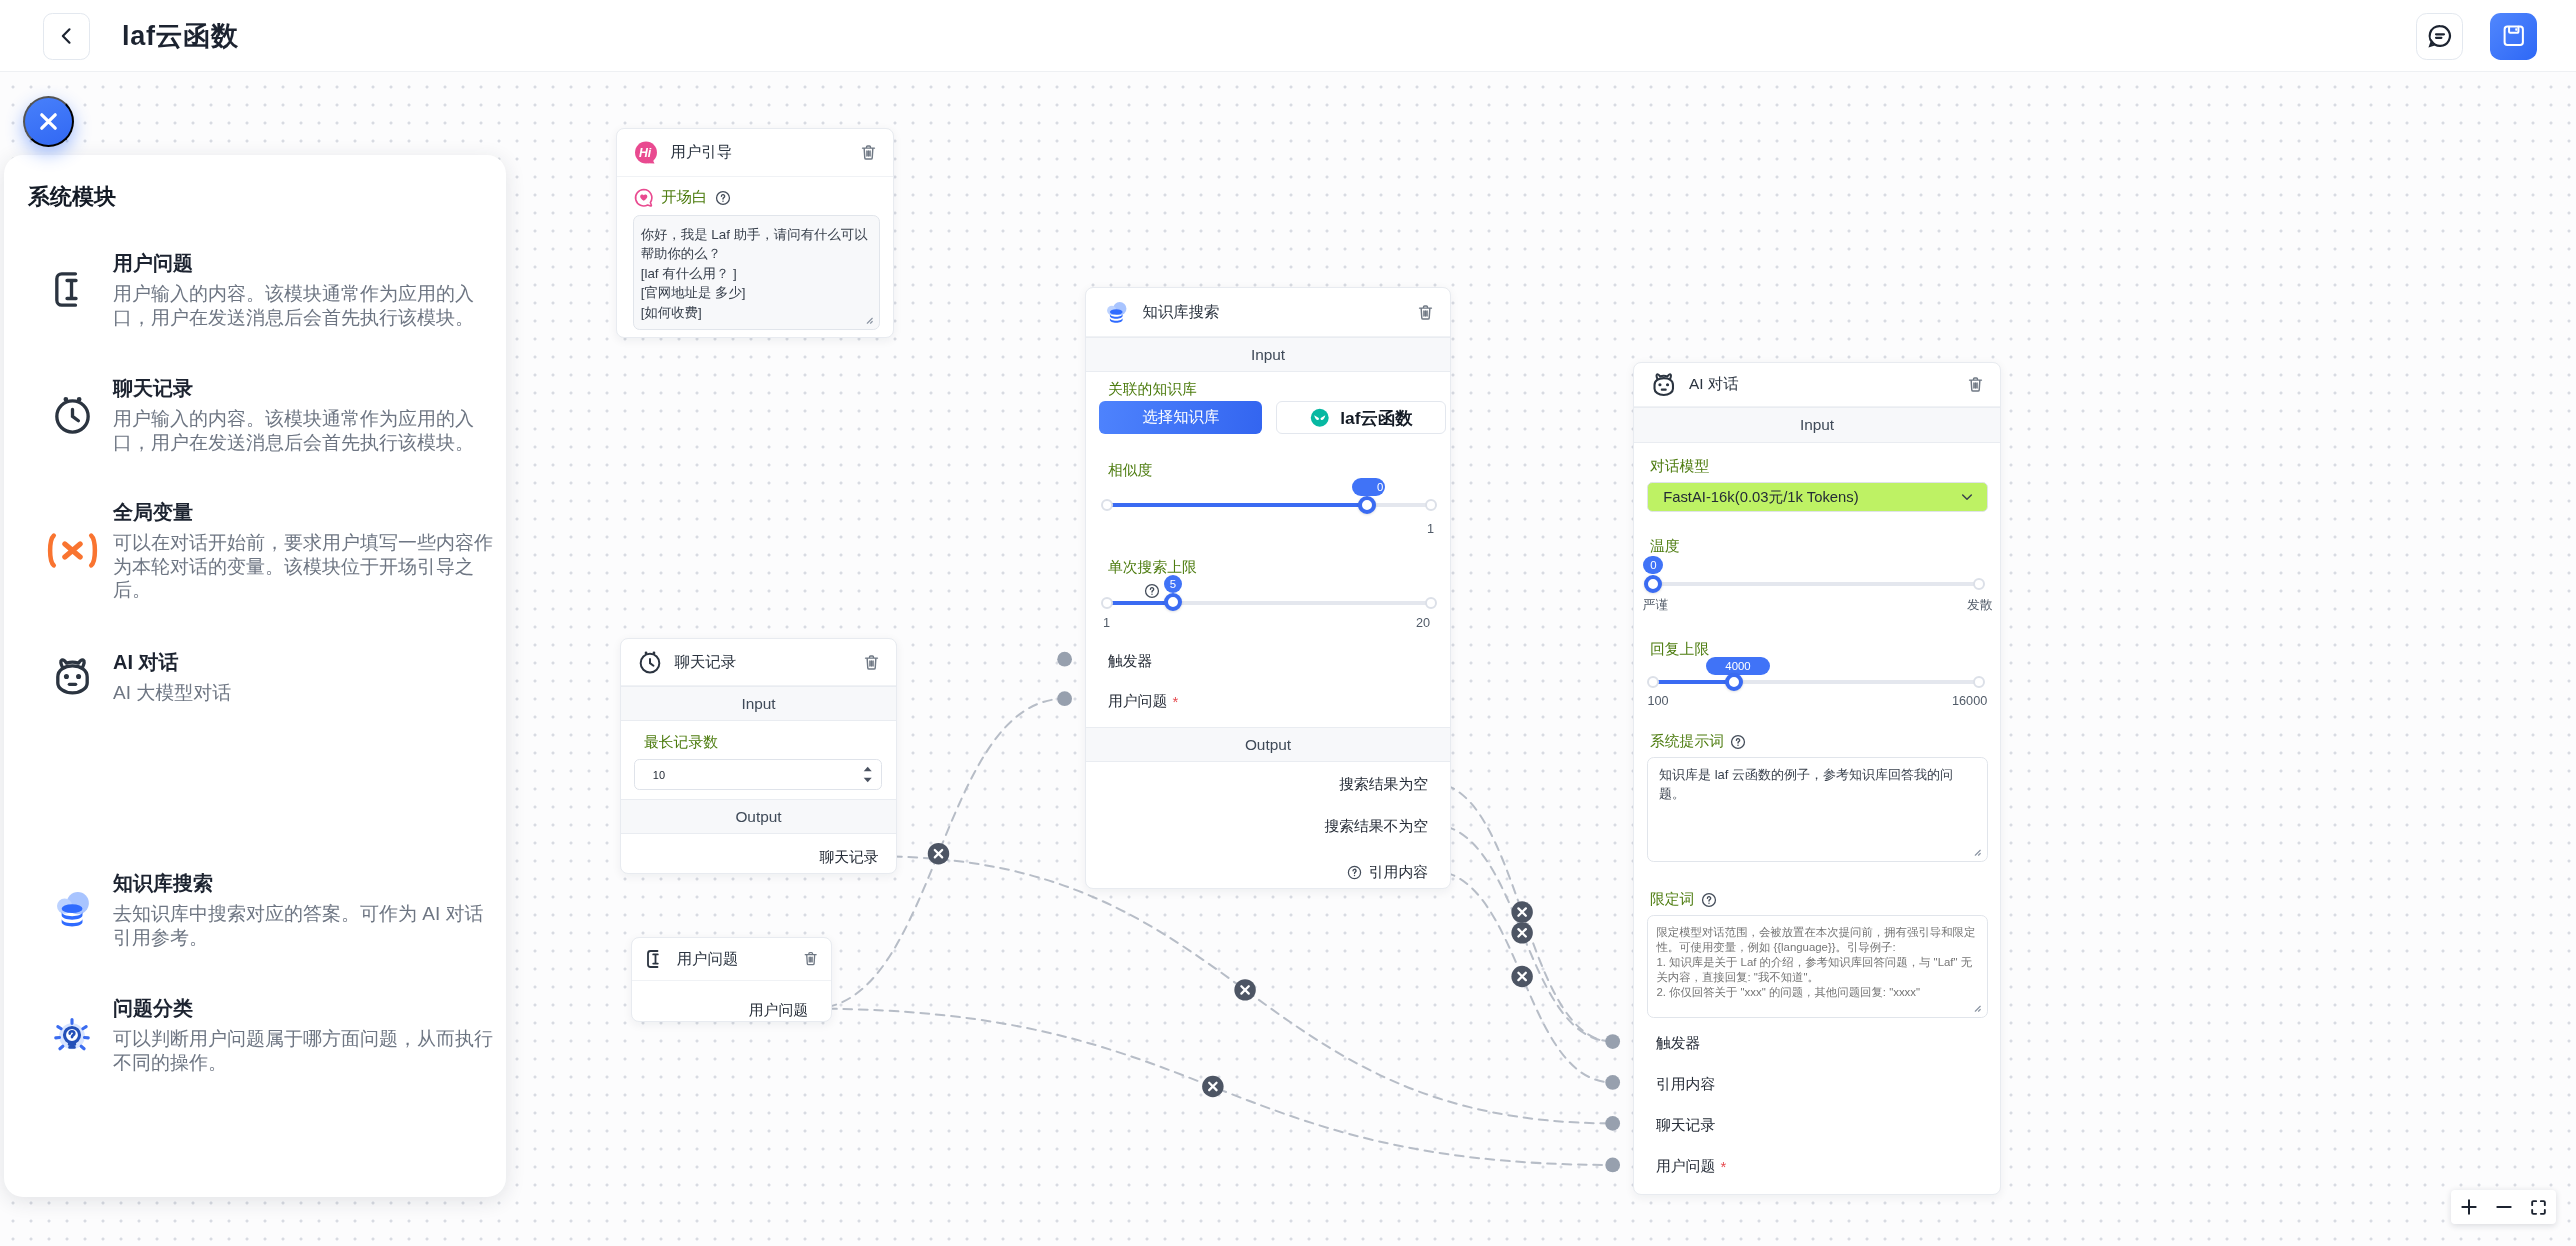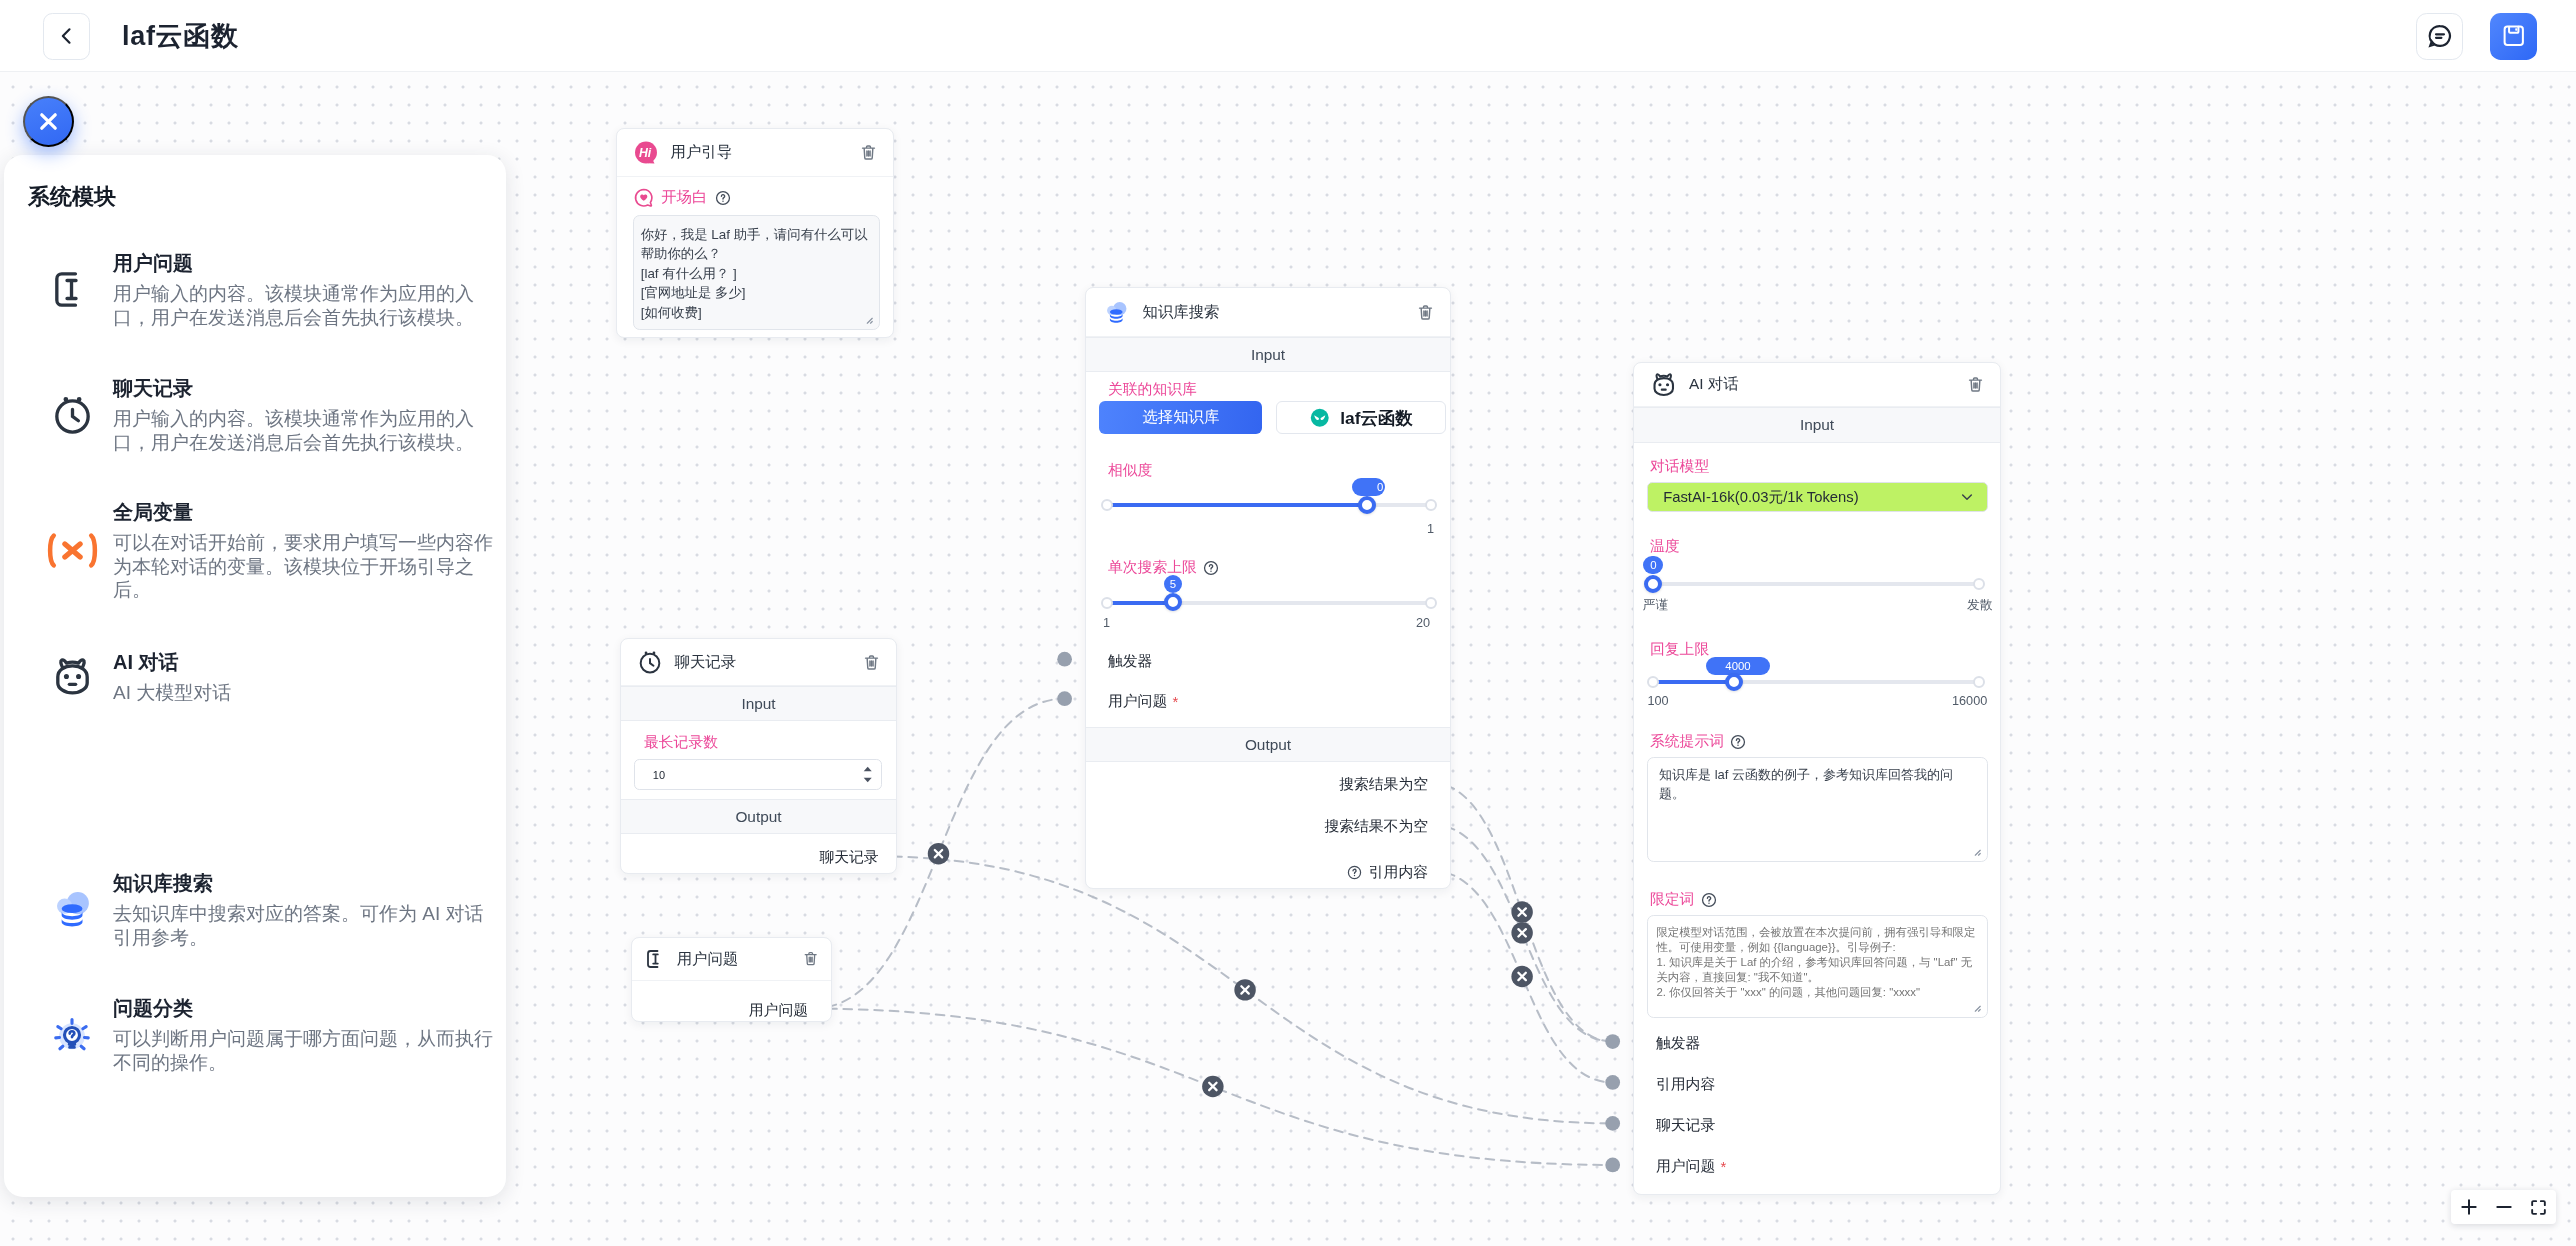--- a/index.html
+++ b/index.html
@@ -38,21 +38,21 @@
   .mod-desc { font-size:19px; color:#6e7683; line-height:23.5px; width:384px; }
 
   
   .node { position:absolute; background:#fff; border:1.3px solid #e8ebf0; border-radius:8px;
     box-shadow:0 2.7px 9.4px rgba(20,30,50,.06);margin-left:20px; }
   .node-header { display:flex; align-items:center; padding:0 14.8px; border-bottom:1.3px solid #f0f2f5; }
   .node-title { font-size:15.4px; font-weight:500; color:#2b3440; margin-left:10.7px; flex:1; }
   .trash { flex:0 0 auto; }
   .band { background:#f7f8fa; border-bottom:0.7px solid #e9ecf1; border-top:0.7px solid #e9ecf1; display:flex; align-items:center; justify-content:center;
     font-size:15.4px; color:#3f4a58; font-weight:500; }
-  .flabel { font-size:14.8px; color:#ec4899; display:flex; align-items:center; gap:5.4px;font-family:Liberation Serif, serif; }
+  .flabel { font-size:14.8px; color:#4d7c0f; display:flex; align-items:center; gap:5.4px;font-family:Liberation Serif, serif; }
   .io-row { position:absolute; font-size:14.8px; color:#242b36; display:flex; align-items:center; }
   .req { color:#e5484d; margin-left:5.4px; font-size:14.8px; }
 
   textarea, .ta { overflow:hidden; border:1.3px solid #e1e5eb; border-radius:6.7px; font-family:"Liberation Sans", sans-serif; resize:none; outline:none; display:block; }
   .grip { position:absolute; right:3.4px; bottom:3.4px; }
 
   .numbox { position:absolute; border:1.3px solid #dfe3ea; border-radius:5.4px; background:#fff; display:flex; align-items:center; }
   .numbox input { border:none; outline:none; font-size:11px; color:#242b36; padding-left:17.4px; width:100%; background:transparent; font-family:"Liberation Sans", sans-serif; }
   .stepper { position:absolute; right:9.4px; top:0; height:100%; display:flex; flex-direction:column; justify-content:center; gap:4.7px; }
 
@@ -369,21 +369,21 @@
     <div>
       <div class="sl-track" style="left:21px; top:215px; width:324px;"></div>
       <div class="sl-fill" style="left:21px; top:215px; width:260px;"></div>
       <div class="sl-end2" style="left:14.8px; top:211px;"></div>
       <div class="sl-end2" style="left:339px; top:211px;"></div>
       <div class="sl-thumb" style="left:272px; top:208px;"></div>
       <div class="sl-bubble" style="left:266px; top:190px; width:31px;padding-left:33px;">0.8</div>
       <div class="sl-scale" style="left:341px; top:234px;">1</div>
     </div>
 
-    <div class="flabel" style="position:absolute; left:22px; top:270px;">
+    <div class="flabel" style="position:absolute; left:22px; top:270px;flex-direction:column;">
       <span>单次搜索上限</span>
       <svg width="18" height="18" viewBox="0 0 24 24" fill="none" stroke="#434c59" stroke-width="1.7" stroke-linecap="round">
           <circle cx="12" cy="12" r="8.6"></circle>
           <path d="M9.9 9.6 a2.15 2.15 0 1 1 3.2 1.9 c-0.75 .45 -1.1 .8 -1.1 1.8 M12 16.3 l0 .01" stroke-width="1.9"></path>
         </svg>
     </div>
 
     <div>
       <div class="sl-track" style="left:21px; top:313px; width:324px;"></div>
       <div class="sl-fill" style="left:21px; top:313px; width:67px;"></div>

